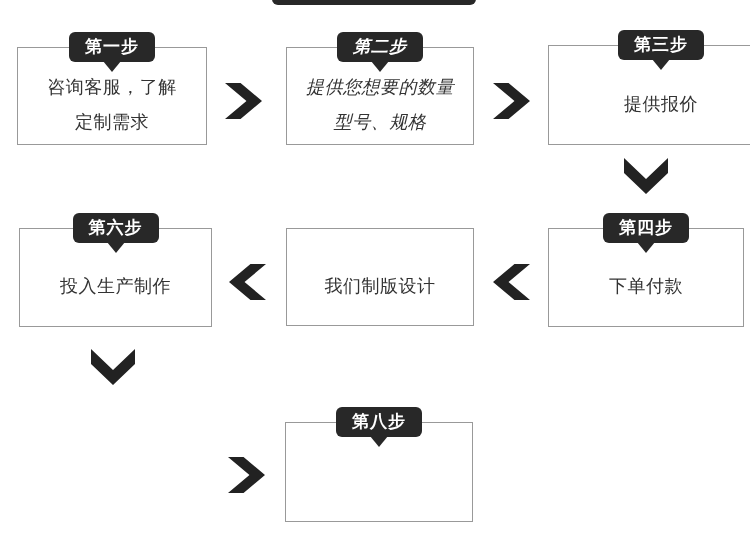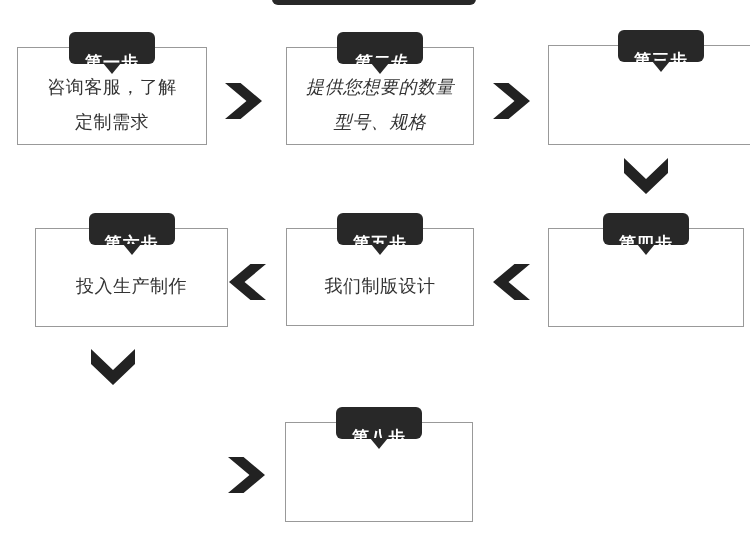--- a/index.html
+++ b/index.html
@@ -40,36 +40,36 @@
     display: flex;
     align-items: center;
     justify-content: center;
     padding-top: 18px;
   }
   .b1 { left: 17px;  top: 47px;  width: 190px; height: 98px; }
   .b2 { left: 286px; top: 47px;  width: 188px; height: 98px; font-style: italic; }
   .b3 { left: 548px; top: 45px;  width: 226px; height: 100px; }
   .b4 { left: 548px; top: 228px; width: 196px; height: 99px; }
   .b5 { left: 286px; top: 228px; width: 188px; height: 98px; }
-  .b6 { left: 35px;  top: 228px; width: 193px; height: 99px; }
+  .b6 { left: 19px;  top: 228px; width: 193px; height: 99px; }
   .b7 { left: 17px;  top: 418px; width: 192px; height: 94px; }
   .b8 { left: 285px; top: 422px; width: 188px; height: 100px; }
   
   .step-tag {
     position: absolute;
     top: -16px;
     left: 50%;
     transform: translateX(-50%);
     background: var(--tag-bg);
     color: var(--tag-text);
     font-size: 17px;
     font-weight: bold;
     line-height: 30px;
     height: 30px;
-    padding: 16px 16px;
+    padding: 0 16px;
     border-radius: 6px;
     white-space: nowrap;
     letter-spacing: 1px;
     z-index: 2;
   }
   .step-tag::after {
     content: "";
     position: absolute;
     left: 50%;
     top: calc(100% - 1px);
@@ -127,40 +127,41 @@
   </div>
 
   <div class="flow-arrow a2">
     <svg viewBox="0 0 100 100" preserveAspectRatio="none">
         <polygon fill="currentColor" points="0,0 42,0 100,50 42,100 0,100 58,50"></polygon>
       </svg>
   </div>
 
   <div class="step-box b3">
     <div class="step-tag"><span>第三步</span></div>
+    <div class="step-text">提供报价</div>
   </div>
 
   <div class="flow-arrow a3">
     <svg viewBox="0 0 100 100" preserveAspectRatio="none">
         <polygon fill="currentColor" points="0,0 0,42 50,100 100,42 100,0 50,58"></polygon>
       </svg>
   </div>
 
   <div class="step-box b4">
     <div class="step-tag"><span>第四步</span></div>
+    <div class="step-text">下单付款</div>
   </div>
 
   <div class="flow-arrow a4">
     <svg viewBox="0 0 100 100" preserveAspectRatio="none">
         <polygon fill="currentColor" points="100,0 58,0 0,50 58,100 100,100 42,50"></polygon>
       </svg>
   </div>
 
   <div class="step-box b5">
-    <div class="step-tag"><span>第五步</span></div>
     <div class="step-text">我们制版设计</div>
   </div>
 
   <div class="flow-arrow a5">
     <svg viewBox="0 0 100 100" preserveAspectRatio="none">
         <polygon fill="currentColor" points="100,0 58,0 0,50 58,100 100,100 42,50"></polygon>
       </svg>
   </div>
 
   <div class="step-box b6">

